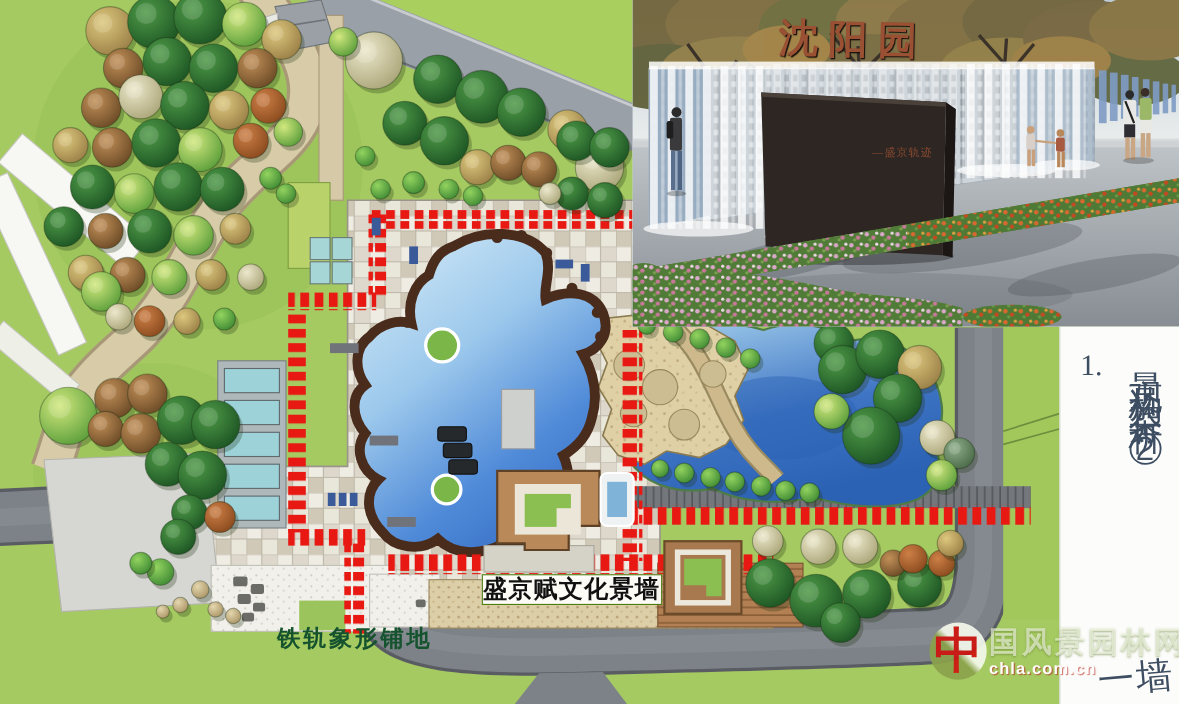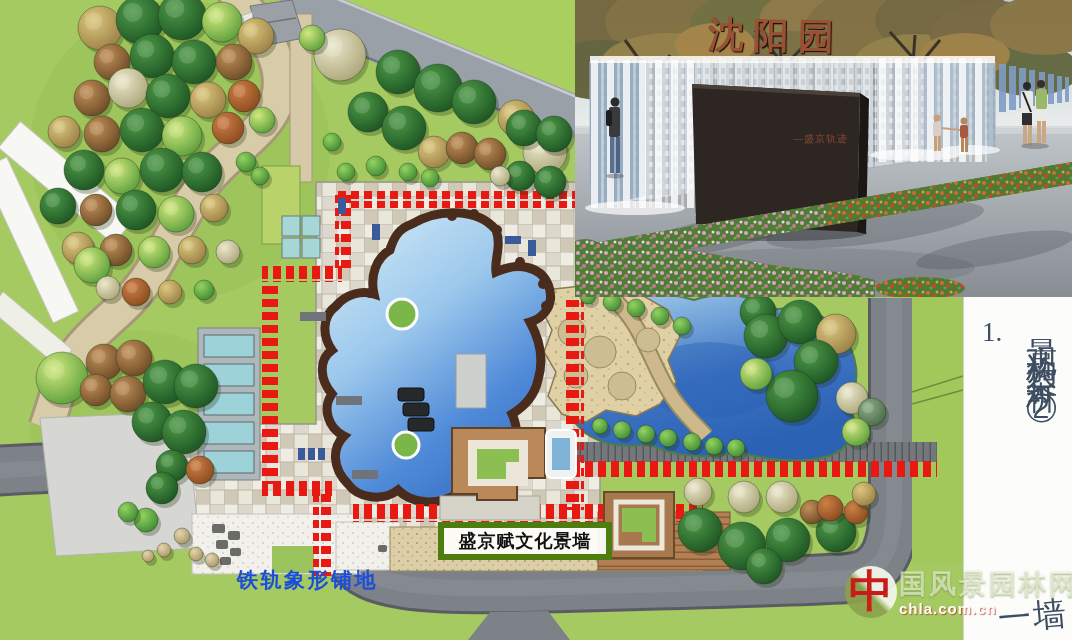--- a/index.html
+++ b/index.html
@@ -14,23 +14,23 @@
     font-size:10px;color:#8a4a30;letter-spacing:1px;text-align:right;}
   
   .side-strip{position:absolute;left:963px;top:297px;width:109px;height:343px;background:#fcfcfa;border-left:1px solid #cfd4c8;}
   .side-index{position:absolute;left:18px;top:20px;font-family:"Liberation Serif","DejaVu Serif",serif;
     font-size:27px;color:#3e4e62;}
   .side-title{position:absolute;right:16px;top:16px;writing-mode:vertical-rl;text-orientation:upright;
     font-family:"Liberation Serif","DejaVu Serif",serif;font-size:31px;letter-spacing:9px;color:#3e4e62;line-height:1;}
   .side-next{position:absolute;left:998px;top:594px;font-family:"Liberation Serif","DejaVu Serif",serif;
     font-size:33px;color:#3e4e62;transform:rotate(-5deg);letter-spacing:2px;z-index:40;}
   
-  .label-rail{position:absolute;left:237px;top:566px;font-size:21px;font-weight:bold;color:#1d4ed8;letter-spacing:2.5px;z-index:30;}
+  .label-rail{position:absolute;left:252px;top:566px;font-size:21px;font-weight:bold;color:#14532d;letter-spacing:2.5px;z-index:30;}
   .label-wall-box{position:absolute;left:438px;top:522px;width:162px;height:26px;background:rgba(253,253,250,.95);
-    border:6px solid #4d7c0f;font-size:18px;font-weight:bold;color:#111;letter-spacing:1px;text-align:center;line-height:26px;z-index:30;}
+    border:1px solid #4d7c0f;font-size:22px;font-weight:bold;color:#111;letter-spacing:1px;text-align:left;line-height:26px;z-index:30;}
   
   .watermark{position:absolute;left:845px;top:566px;z-index:50;display:flex;align-items:flex-start;}
   .wm-logo{width:52px;height:52px;border-radius:50%;background:linear-gradient(225deg,#f4f8ec 45%,#8ba24c 55%);
     color:#d01410;font-family:"Liberation Serif","DejaVu Serif",serif;font-weight:bold;font-size:44px;line-height:52px;
     text-align:center;flex:0 0 auto;opacity:.92;}
   .wm-col{margin-left:2px;}
   .wm-name{font-size:27px;font-weight:bold;color:rgba(248,252,235,.62);letter-spacing:3px;white-space:nowrap;
     text-shadow:0 1px 2px rgba(90,120,40,.55);}
   .wm-domain{font-size:15px;font-weight:bold;color:#fdfdfb;letter-spacing:1px;margin-top:-2px;
     text-shadow:1px 1px 1px rgba(180,30,20,.65);}

